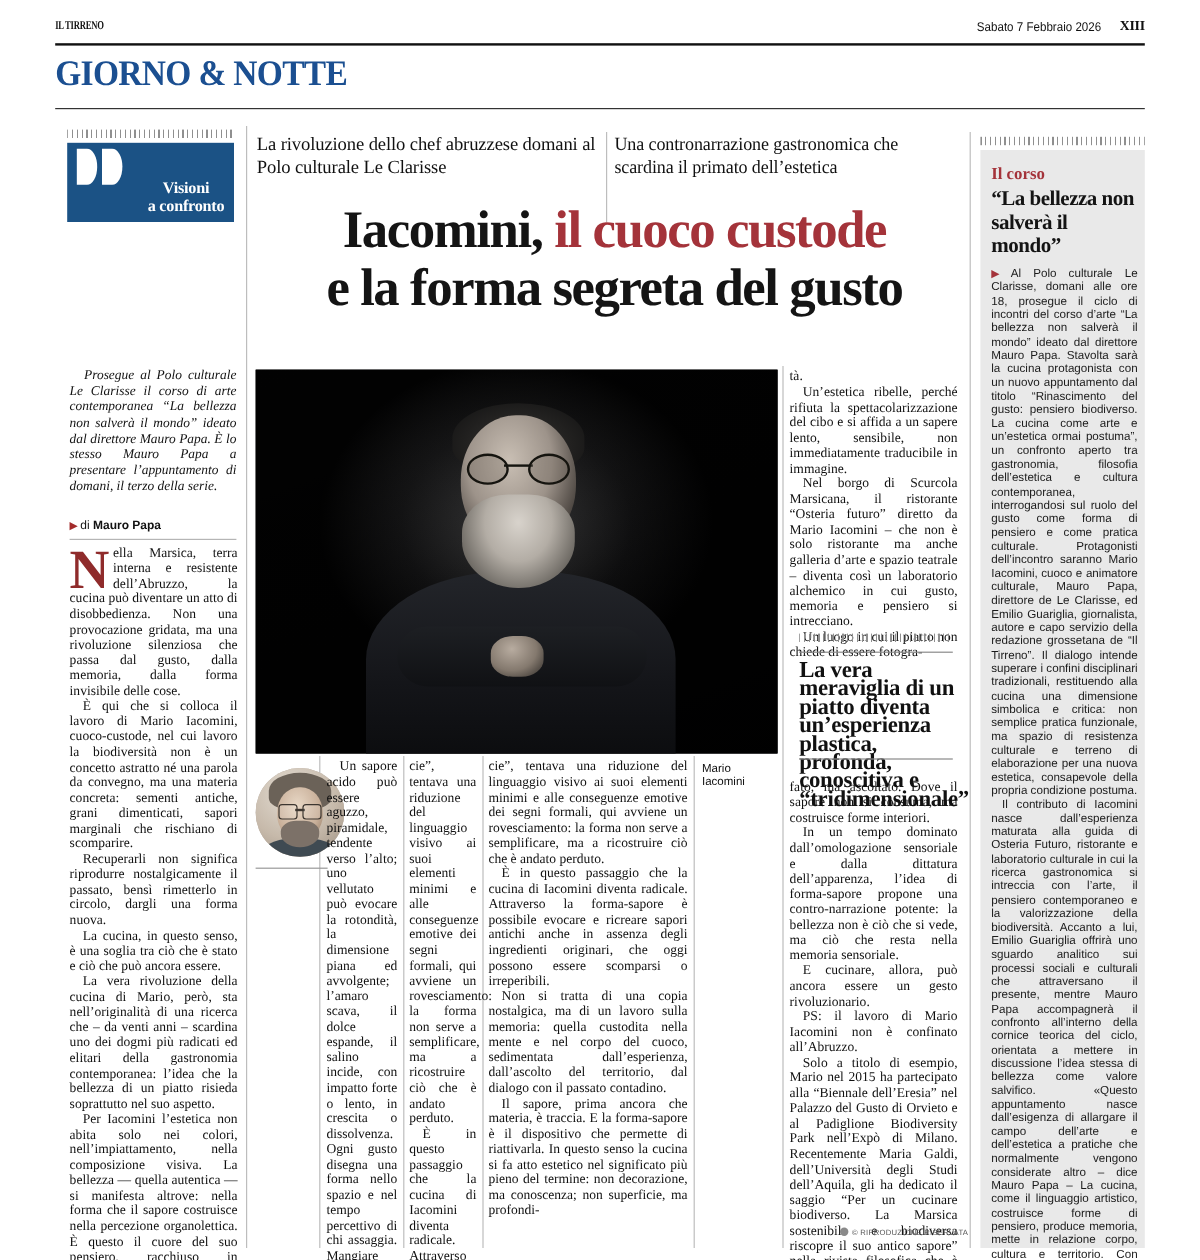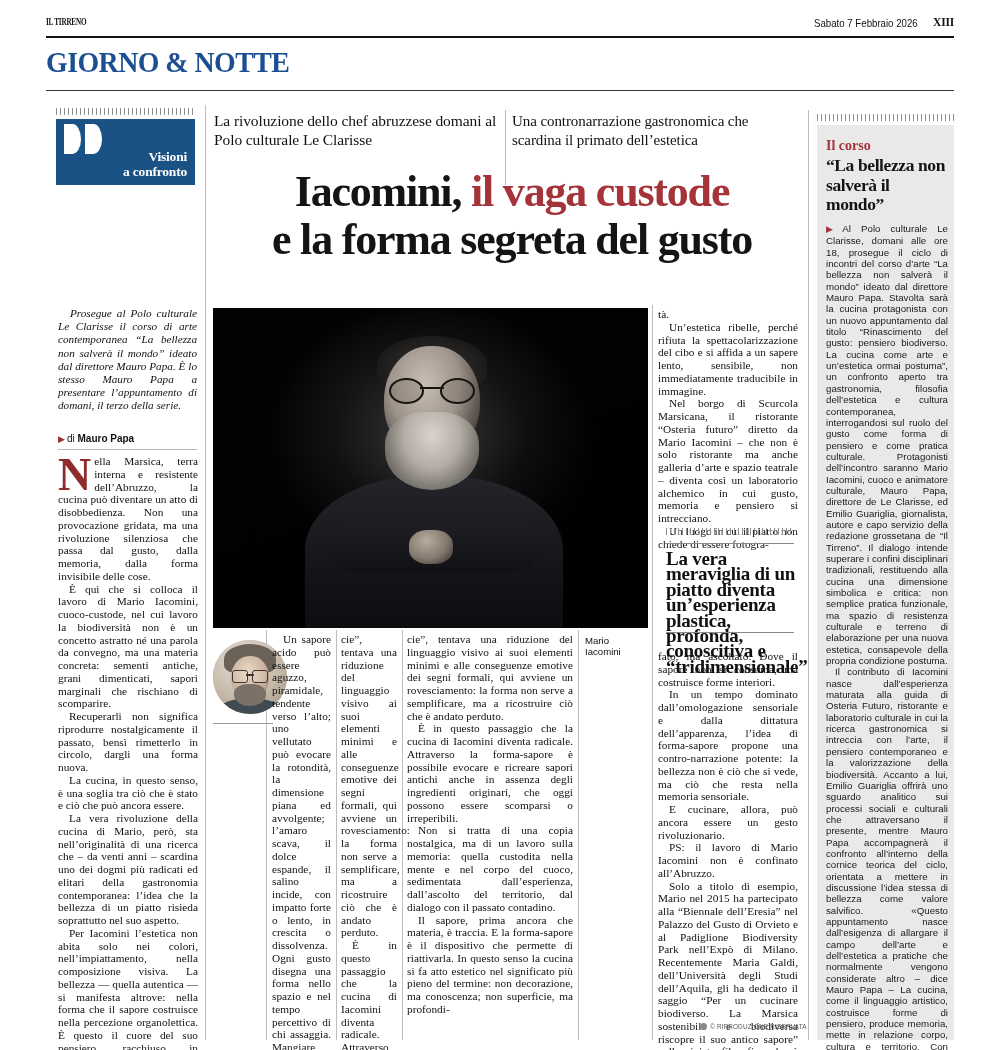--- a/index.html
+++ b/index.html
@@ -49,21 +49,21 @@
   .visioni-quote{
     position:absolute;left:8px;top:5px;width:42px;height:32px;
   }
   .visioni-quote:before,.visioni-quote:after{
     content:"";position:absolute;top:0;width:17px;height:30px;background:#fff;
     border-radius:0 50% 50% 0;
   }
   .visioni-quote:before{left:0;}
   .visioni-quote:after{left:21px;}
   .visioni-label{
-    position:absolute;right:8px;bottom:6px;text-align:right;color:#fff;
+    position:absolute;right:8px;bottom:6px;text-align:center;color:#fff;
     font-family:"Liberation Serif",serif;font-weight:bold;font-size:13.5px;line-height:15px;
     letter-spacing:-0.2px;
   }
 
   .standfirst{
     position:absolute;left:58px;top:307px;width:139px;
     font-family:"Liberation Serif",serif;font-style:italic;font-size:11.2px;
     line-height:13.2px;text-align:justify;text-indent:12px;color:#111;
   }
   .byline{
@@ -263,21 +263,21 @@
     <p>Recuperarli non significa riprodurre nostalgicamente il passato, bensì rimetterlo in circolo, dargli una forma nuova.</p>
     <p>La cucina, in questo senso, è una soglia tra ciò che è stato e ciò che può ancora essere.</p>
     <p>La vera rivoluzione della cucina di Mario, però, sta nell’originalità di una ricerca che – da venti anni – scardina uno dei dogmi più radicati ed elitari della gastronomia contemporanea: l’idea che la bellezza di un piatto risieda soprattutto nel suo aspetto.</p>
     <p>Per Iacomini l’estetica non abita solo nei colori, nell’impiattamento, nella composizione visiva. La bellezza — quella autentica — si manifesta altrove: nella forma che il sapore costruisce nella percezione organolettica. È questo il cuore del suo pensiero, racchiuso in un’espressione che ha la forza di un manifesto: “forma-sapore”.</p>
 
   </div>
 
   <div class="kicker k1">La rivoluzione dello chef abruzzese domani al Polo culturale Le Clarisse</div>
   <div class="kicker k2">Una contronarrazione gastronomica che scardina il primato dell’estetica</div>
   <div class="headline">
-    <span>Iacomini, </span><span class="red">il vaga custode</span><br>
+    <span>Iacomini, </span><span class="red">il cuoco custode</span><br>
     <span>e la forma segreta del gusto</span>
   </div>
 
   <div class="hero">
     <div class="vg"></div>
     <div class="body"></div>
     <div class="arm"></div>
     <div class="hand"></div>
     <div class="hair"></div>
     <div class="head"></div>

